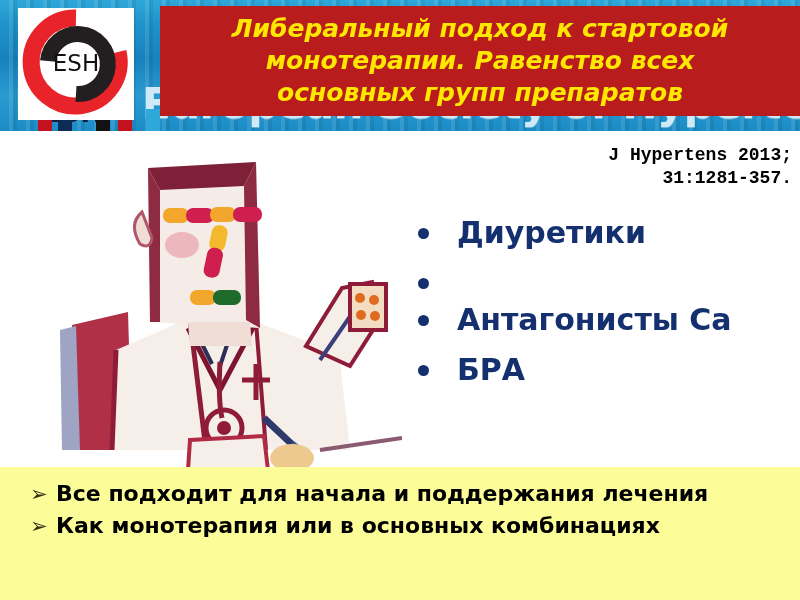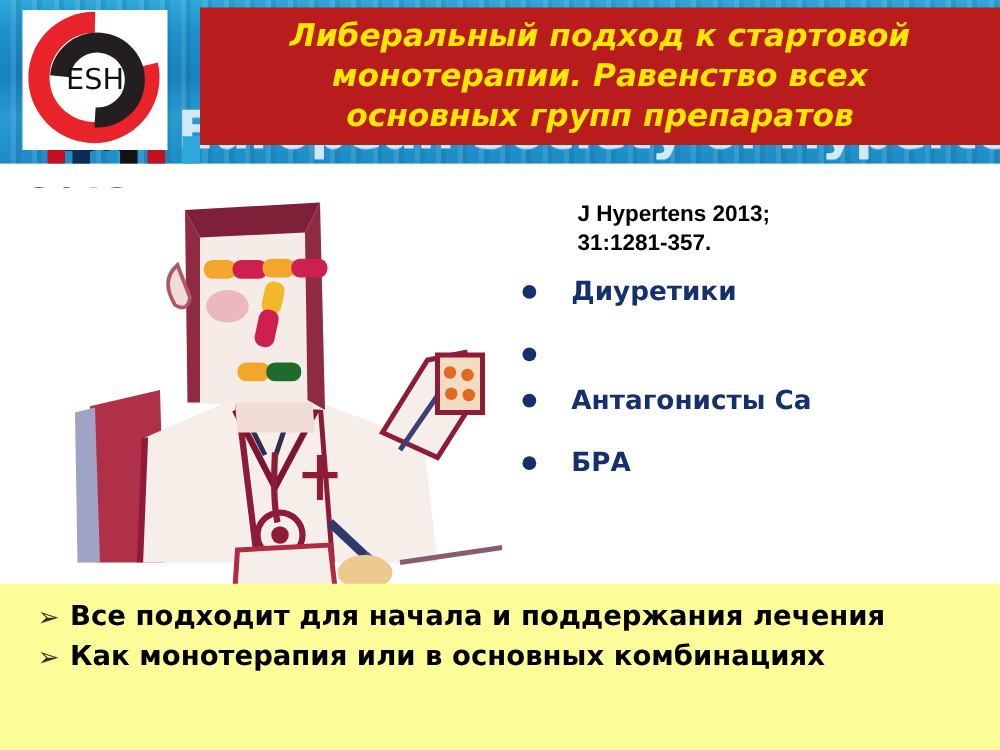--- a/index.html
+++ b/index.html
@@ -142,24 +142,25 @@
     font-family: "DejaVu Sans", "Liberation Sans", sans-serif;
     font-weight: bold;
     font-size: 30px;
     line-height: 34px;
   }
 
   
   .citation {
     position: absolute;
     right: 8px;
-    top: 160px;
+    top: 144px;
     width: 330px;
+    text-align: right;
     color: #000000;
-    font-family: Liberation Sans, sans-serif;
+    font-family: Liberation Mono, monospace;
     font-weight: bold;
     font-size: 18px;
     line-height: 23px;
     white-space: pre-line;
   }
 
   
   .doctor {
     position: absolute;
     left: 20px;
@@ -188,21 +189,21 @@
     height: 11px;
     border-radius: 50%;
     background: #14306e;
     margin-top: 14px;
     margin-right: 28px;
   }
   .drug-label {
     color: #14306e;
     font-family: "DejaVu Sans", "Liberation Sans", sans-serif;
     font-weight: bold;
-    font-size: 21px;
+    font-size: 30px;
     line-height: 38px;
     max-width: 300px;
   }
 
   
   .callout {
     position: absolute;
     left: 0;
     top: 467px;
     width: 800px;

